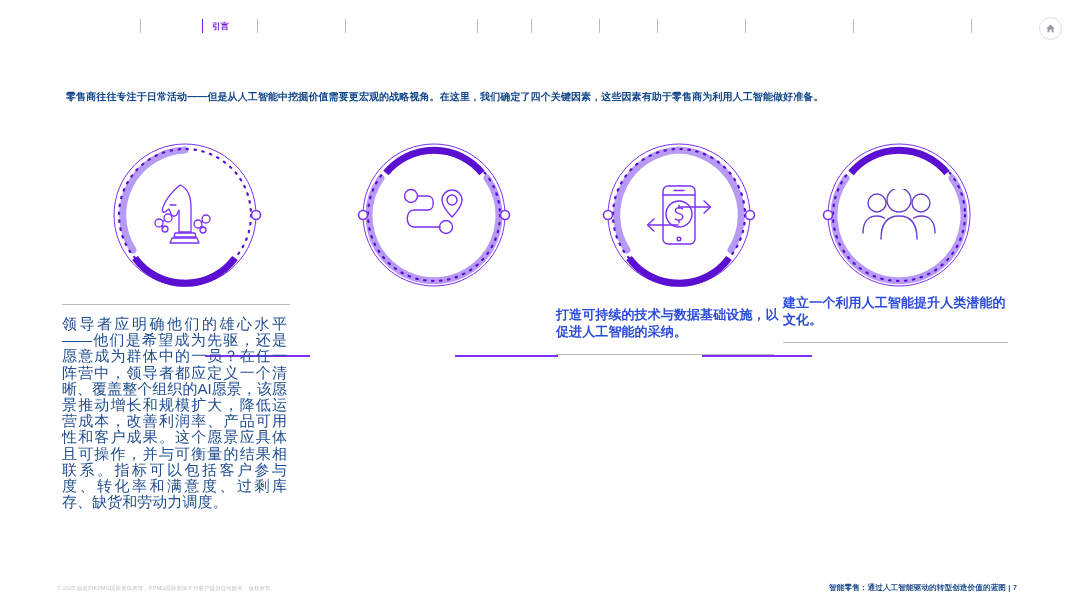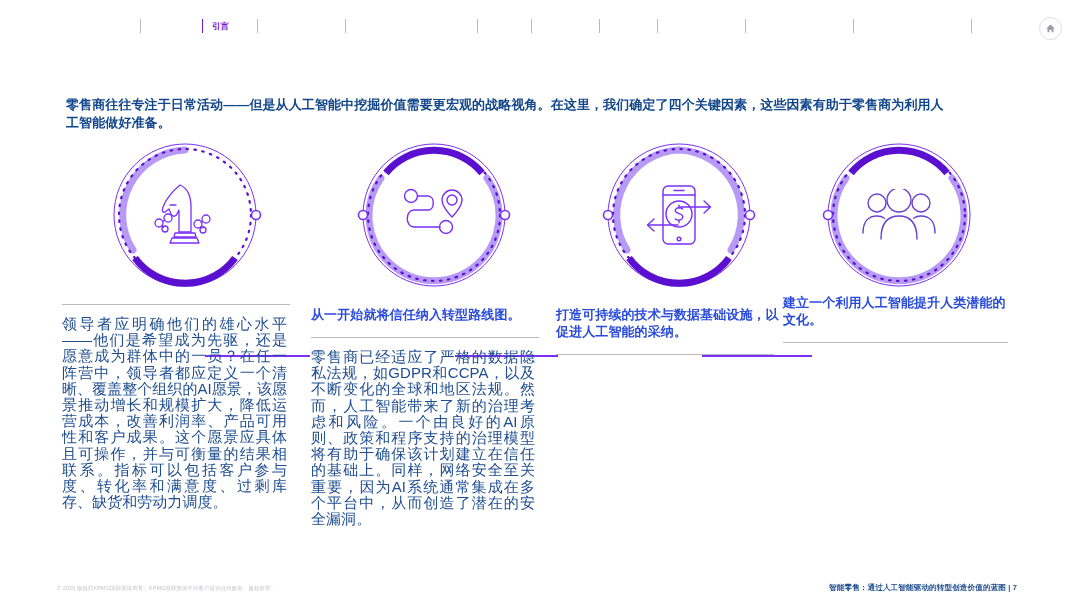--- a/index.html
+++ b/index.html
@@ -69,23 +69,23 @@
     display: flex;
     align-items: center;
     justify-content: center;
     background: #fff;
   }
 
   
   .intro {
     position: absolute;
     left: 66px;
-    top: 96px;
+    top: 88px;
     width: 880px;
-    font-size: 13px;
+    font-size: 10px;
     line-height: 18px;
     font-weight: bold;
     color: #11468a;
     letter-spacing: .1px;
   }
 
   
   .columns {
     position: absolute;
     left: 0;
@@ -310,25 +310,20 @@
         <g fill="none" stroke="#7b2ff7" stroke-width="1.4" stroke-linejoin="round" stroke-linecap="round">
           <circle cx="17" cy="12" r="6.5"></circle>
           <path d="M23.5 12 L34 12 C41 12 41 26 34 26 L20 26 C11 26 11 43 20 43 L46 43"></path>
           <circle cx="52" cy="43" r="6.5"></circle>
           <path d="M48 16 C48 10.5 52.5 6 58 6 C63.5 6 68 10.5 68 16 C68 23 58 33 58 33 C58 33 48 23 48 16 Z"></path>
           <circle cx="58" cy="16" r="5"></circle>
         </g>
       </svg>
     </div>
 
-    <div class="heading-block">
-      <div class="heading">从一开始就将信任纳入转型路线图。</div>
-      <div class="divider"></div>
-      <div class="body-text">零售商已经适应了严格的数据隐私法规，如GDPR和CCPA，以及不断变化的全球和地区法规。然而，人工智能带来了新的治理考虑和风险。一个由良好的AI原则、政策和程序支持的治理模型将有助于确保该计划建立在信任的基础上。同样，网络安全至关重要，因为AI系统通常集成在多个平台中，从而创造了潜在的安全漏洞。</div>
-    </div>
   </div>
 
   <div class="col col-2">
     <div class="circle-wrap">
       <svg class="circle-svg" width="160" height="150" viewBox="0 0 160 150">
         <circle cx="80" cy="75" r="71" fill="none" stroke="#7b2ff7" stroke-width="1"></circle>
         <path d="M 80 10 A 65 65 0 0 0 28 110" fill="none" stroke="#b79af5" stroke-width="7" stroke-linecap="round"></path>
         <path d="M 80 10 A 65 65 0 0 1 132 110" fill="none" stroke="#b79af5" stroke-width="7" stroke-linecap="round"></path>
         <circle cx="80" cy="75" r="66" fill="none" stroke="#5b0fd1" stroke-width="2.2" stroke-dasharray="1.5 6.5" stroke-linecap="round"></circle>
         <path d="M 30 118 A 62 62 0 0 0 130 118" fill="none" stroke="#5b0fd1" stroke-width="7" stroke-linecap="butt"></path>

